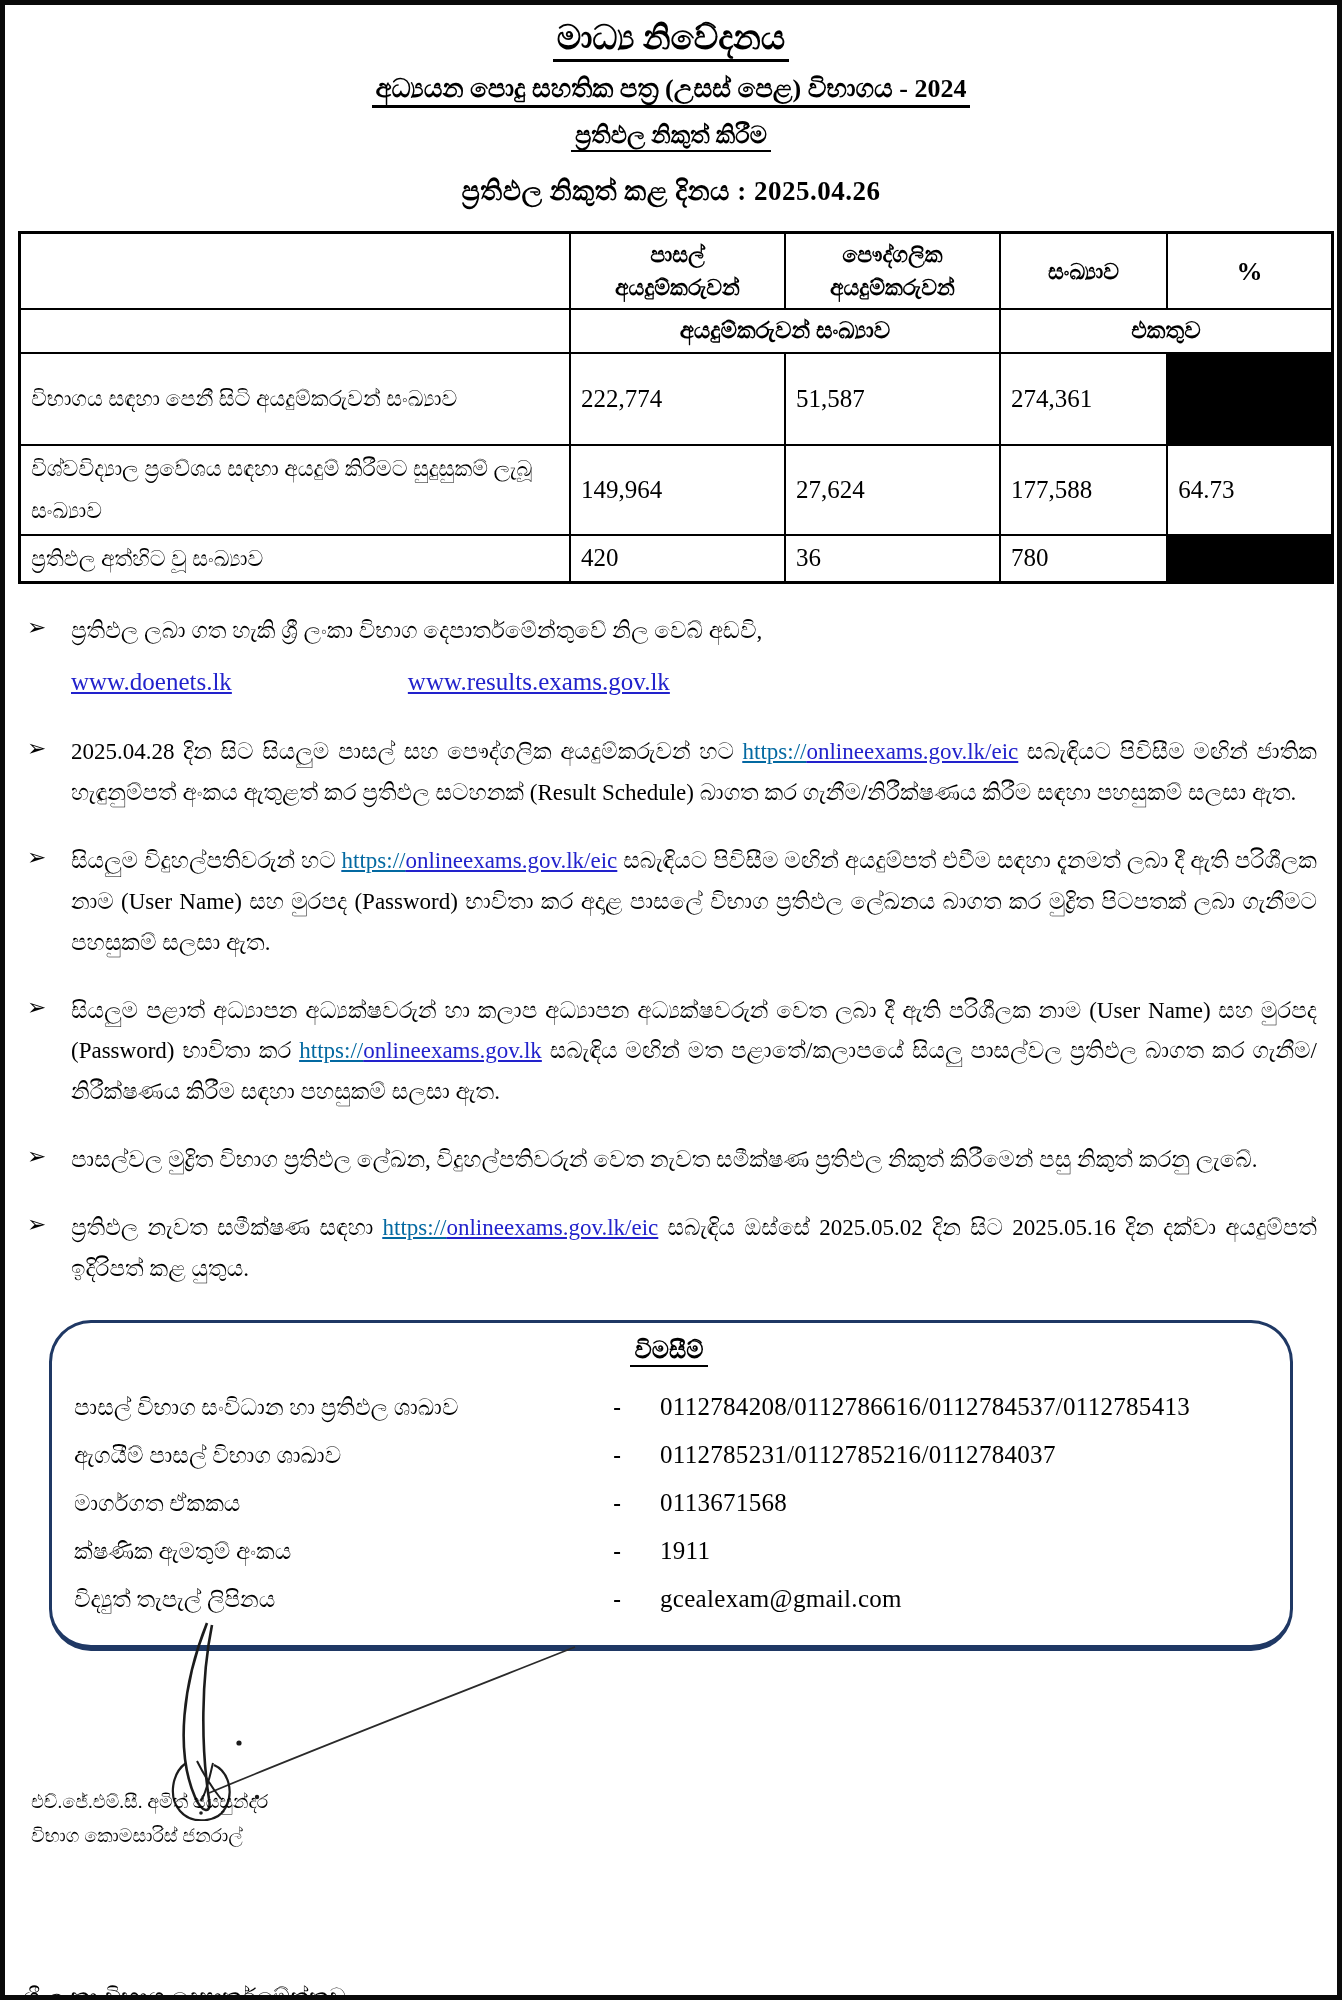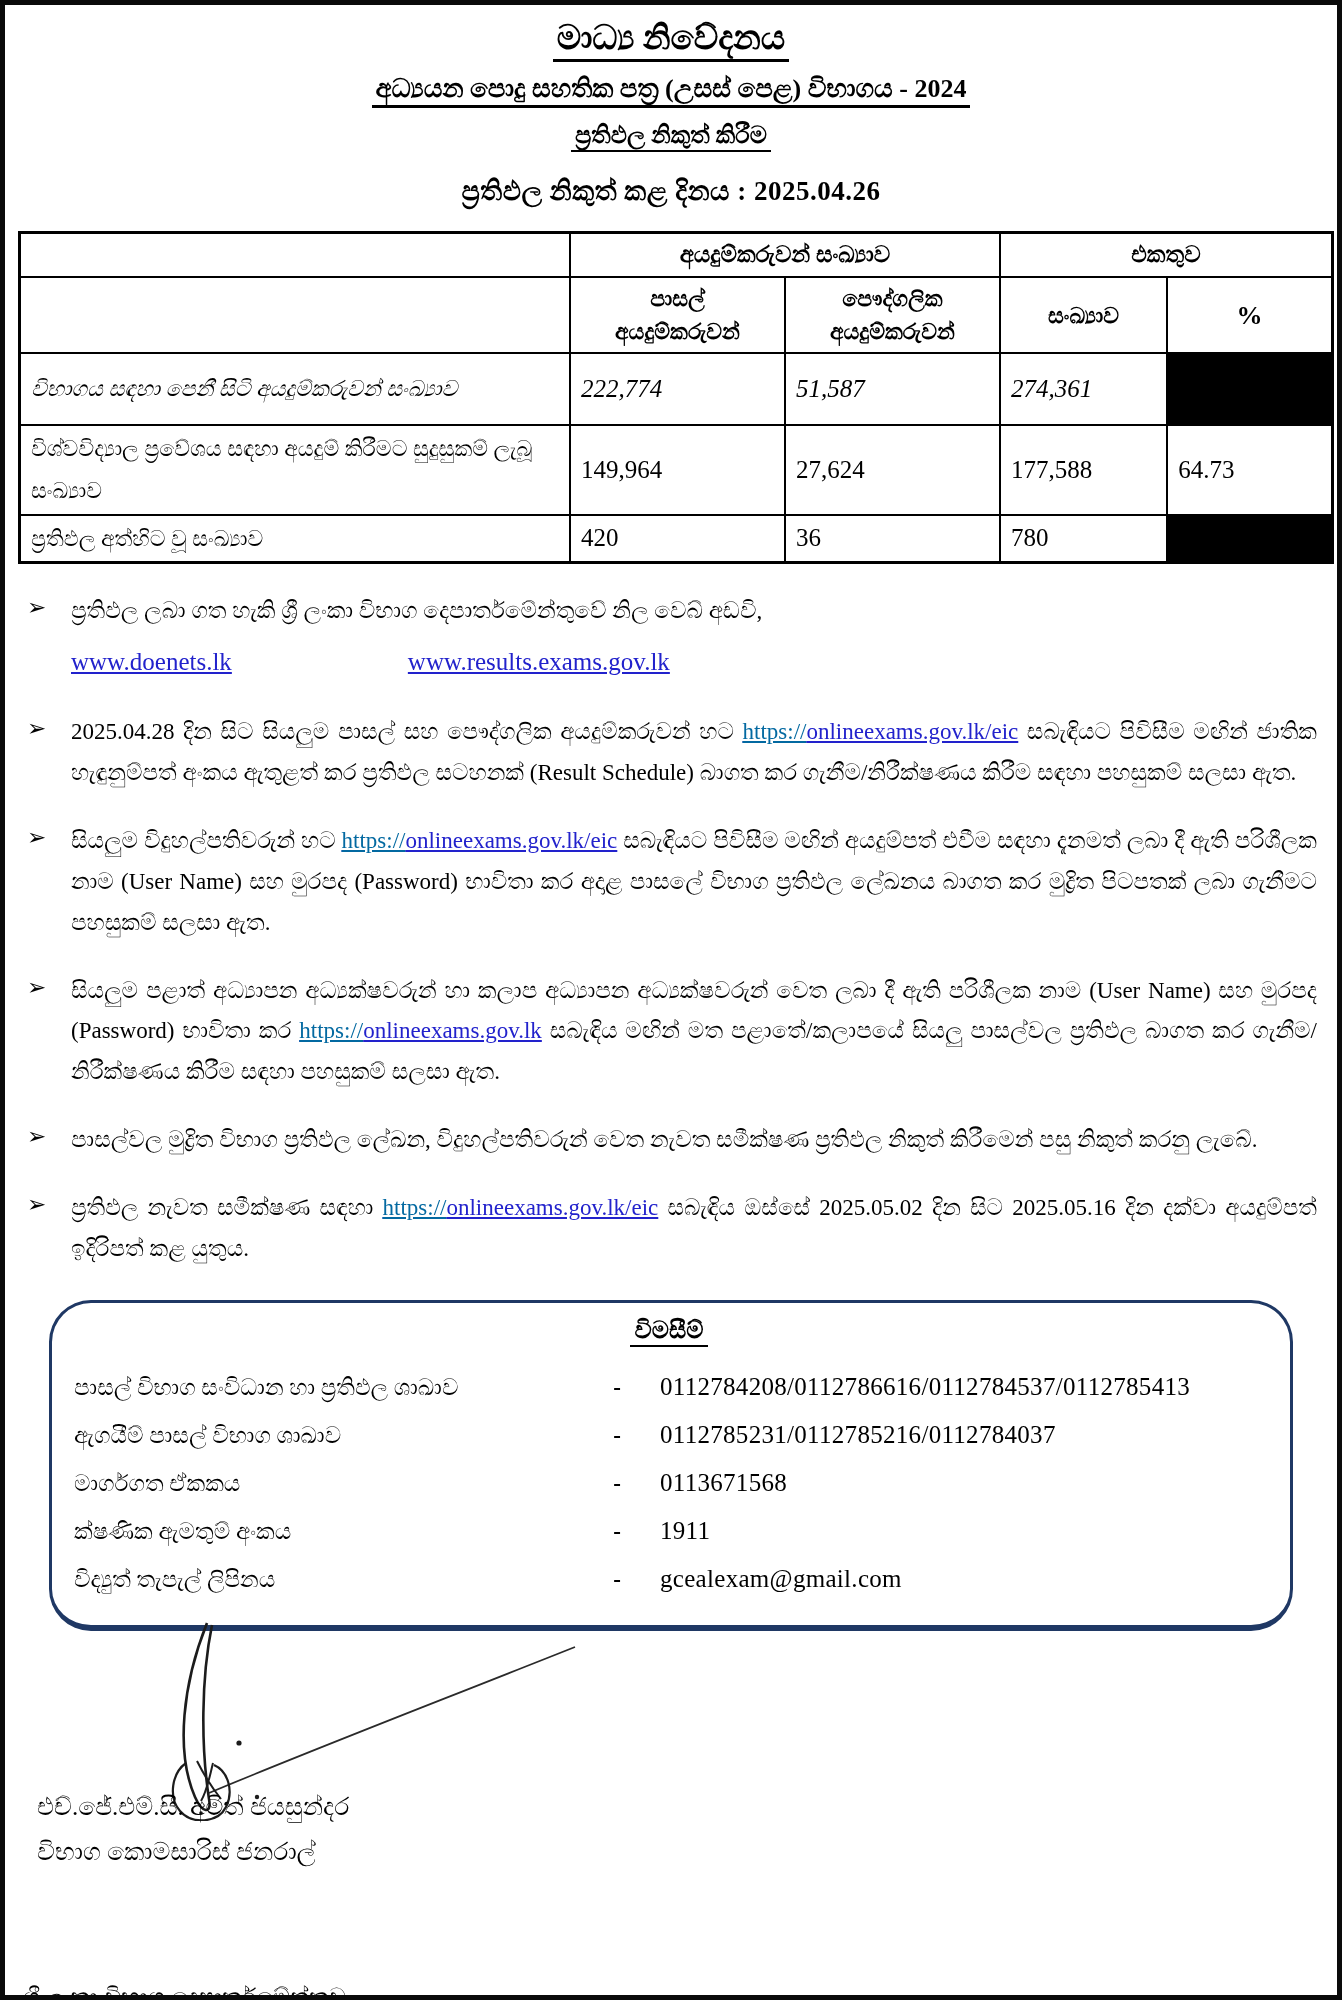--- a/index.html
+++ b/index.html
@@ -19,21 +19,21 @@
   table.stats{border-collapse:collapse;margin:24px 13px 0;width:1316px;border:3px solid #000;table-layout:fixed;}
   table.stats th,table.stats td{border:2px solid #000;padding:2px 10px;}
   .col-label{width:543px;}.col-school{width:212px;}.col-private{width:212px;}
   .col-count{width:165px;}.col-pct{width:163px;}
   .gh{font-size:23px;font-weight:bold;height:38px;}
   .ch{font-size:22px;font-weight:bold;height:70px;white-space:pre-line;line-height:1.5;vertical-align:middle;}
   .pct-sym{font-size:26px;}
   td.rlabel{font-size:22px;text-align:left;line-height:1.9;padding:6px 14px;}
   td.num{font-size:25px;text-align:left;}
   td.redacted{background:#000;}
-  tr.r1{height:72px;font-style:italic;}tr.r2{height:80px;}tr.r3{height:42px;}
+  tr.r1{height:92px;}tr.r2{height:80px;}tr.r3{height:42px;}
 
   .bullets{margin:10px 20px 0 22px;}
   .bullet{display:flex;margin-top:27px;}
   .b-marker{flex:none;width:44px;font-size:23px;padding-top:3px;font-family:"DejaVu Sans",sans-serif;}
   .b-body{flex:1;font-size:23px;line-height:1.78;text-align:justify;}
   a.url{color:var(--link,#2222cc);text-decoration:underline;cursor:pointer;}
   a.url .pre{color:#0369a1;text-decoration:underline;}
   .links-row{margin-top:8px;text-align:left;}
   .links-row a.url{font-size:25px;margin-right:176px;}
   .links-row a.url:last-child{margin-right:0;}
@@ -44,21 +44,21 @@
     border-radius:42px;padding:14px 26px 22px 22px;
   }
   .c-heading{font-size:24px;font-weight:bold;}
   .c-rows{margin-top:16px;}
   .c-row{display:flex;align-items:baseline;font-size:23px;line-height:1.92;}
   .c-label{flex:none;width:500px;}
   .c-dash{flex:none;width:86px;text-align:center;font-weight:bold;}
   .c-value{flex:1;font-size:25px;letter-spacing:.3px;}
 
   .sig-svg{position:absolute;left:84px;top:1616px;}
-  .sig-block{position:absolute;left:32px;top:1780px;font-size:25px;line-height:1.78;}
+  .sig-block{position:absolute;left:26px;top:1780px;font-size:19px;line-height:1.78;}
   .footer{position:absolute;left:18px;top:1884px;font-size:24px;line-height:1.82;white-space:pre-wrap;}
 </style>
 </head>
 <body>
 
 <div class="page">
 
   <div class="center doc-title"><span class="u">මාධ්‍ය නිවේදනය</span></div>
   <div class="center doc-subtitle"><span class="u">අධ්‍යයන පොදු සහතික පත්‍ර (උසස් පෙළ) විභාගය - 2024</span></div>
   <div class="center doc-subheading"><span class="u2">ප්‍රතිඵල නිකුත් කිරීම</span></div>
@@ -67,32 +67,32 @@
   <table class="stats">
     <colgroup>
       <col class="col-label">
         <col class="col-school">
         <col class="col-private">
         <col class="col-count">
         <col class="col-pct">
     </colgroup>
     <thead>
       <tr>
-        <th class="gh"></th>
-        <th class="gh" colspan="2">අයදුම්කරුවන් සංඛ්‍යාව</th>
-        <th class="gh" colspan="2">එකතුව</th>
-      </tr>
-      <tr>
         <th class="ch"></th>
         <th class="ch">පාසල්
 අයදුම්කරුවන්</th>
         <th class="ch">පෞද්ගලික
 අයදුම්කරුවන්</th>
         <th class="ch">සංඛ්‍යාව</th>
         <th class="ch pct-sym">%</th>
+      </tr>
+      <tr>
+        <th class="gh"></th>
+        <th class="gh" colspan="2">අයදුම්කරුවන් සංඛ්‍යාව</th>
+        <th class="gh" colspan="2">එකතුව</th>
       </tr>
     </thead>
     <tbody>
         <tr class="r1">
           <td class="rlabel">විභාගය සඳහා පෙනී සිටි අයදුම්කරුවන් සංඛ්‍යාව</td>
           <td class="num">222,774</td>
           <td class="num">51,587</td>
           <td class="num">274,361</td>
           <td class="num redacted"></td>
         </tr>

